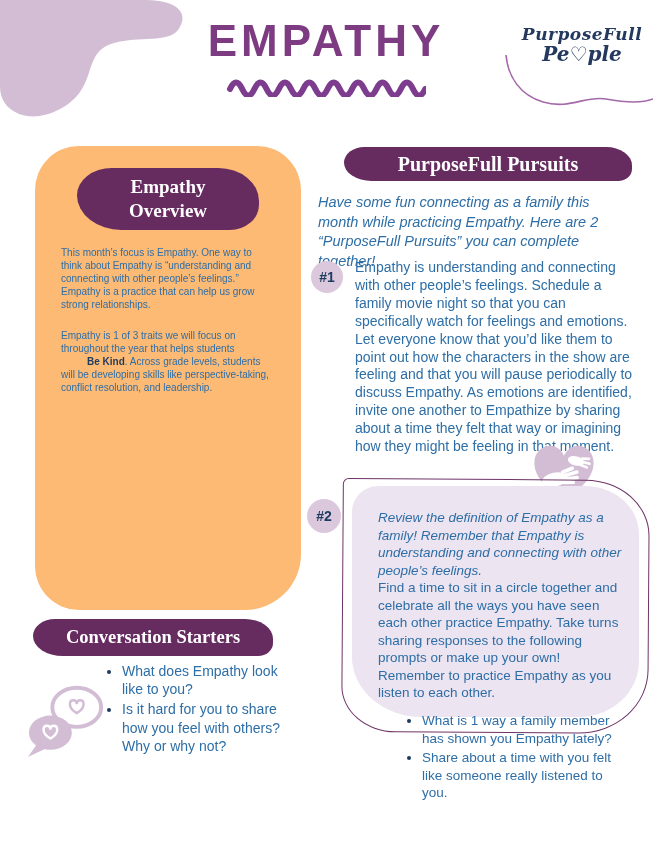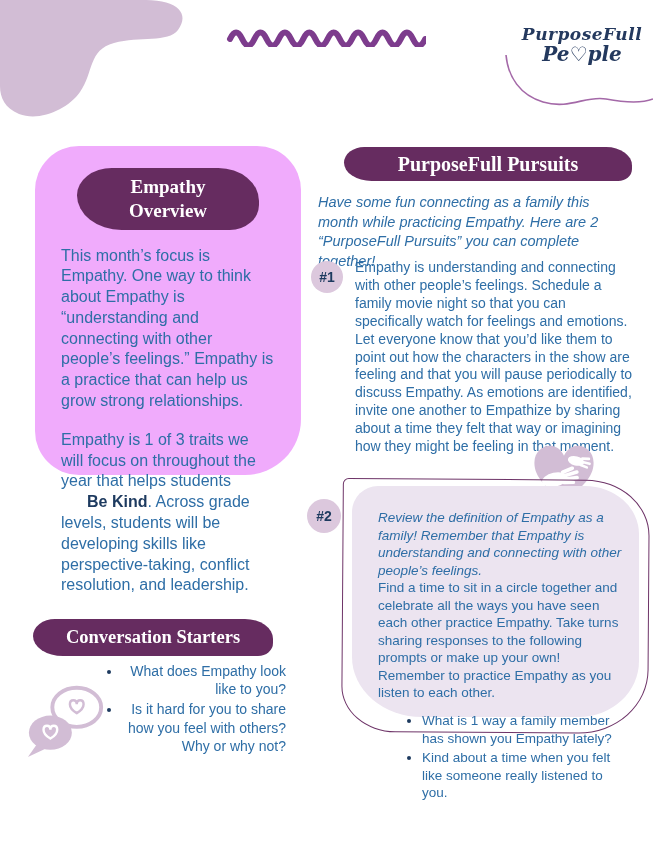--- a/index.html
+++ b/index.html
@@ -26,23 +26,23 @@
   .pill { background:#662c60; color:#fff; font-family:"Liberation Serif", serif; font-weight:700;
           text-align:center; }
   .pill-overview { width:182px; margin:22px auto 0; padding:7px 18px; font-size:19px; line-height:1.25;
           border-radius: 36px 42px 30px 46px / 28px 34px 26px 36px; }
   .pill-pursuits { position:absolute; left:344px; top:147px; width:288px; height:34px; line-height:34px;
           font-size:20px; border-radius: 22px 28px 15px 30px / 17px 20px 13px 20px; }
   .pill-conversation { position:absolute; left:33px; top:619px; width:240px; height:37px; line-height:37px;
           font-size:18.5px; border-radius: 22px 28px 15px 30px / 17px 20px 13px 20px; }
 
   
-  .card { position:absolute; left:35px; top:146px; width:266px; height:329px; background:#f0abfc;
+  .card { position:absolute; left:35px; top:146px; width:266px; height:464px; background:#fdba74;
           border-radius:44px 44px 56px 44px; }
-  .card-text { margin:16px 26px 0; width:214px; color:#2e6ea6; font-size:16px; line-height:1.3; }
+  .card-text { margin:16px 26px 0; width:214px; color:#2e6ea6; font-size:10px; line-height:1.3; }
   .card-text + .card-text { margin-top:18px; }
   .bold-navy { color:#1d3a5f; font-weight:700;margin-left:26px; }
 
   
   .intro { position:absolute; left:318px; top:193px; width:312px; color:#2e6ea6;
            font-style:italic; font-size:14.5px; line-height:1.35; }
   .badge { position:absolute; width:32px; height:32px; border-radius:50%; background:#dcc8dd;
            color:#1d3a5f; font-weight:700; font-size:14px; display:flex; align-items:center; justify-content:center; }
   .badge-1 { left:311px; top:261px; }
   .badge-2 { left:307px; top:499px; width:34px; height:34px; }
@@ -59,38 +59,39 @@
   .bubble-content { position:absolute; left:36px; top:30px; width:252px; color:#2e6ea6;
                  font-size:13.5px; line-height:1.3; }
   .bubble-content .lead { font-style:italic; }
   .bubble-content ul { margin:10px 0 0 0; padding-left:44px; width:250px; }
   .bubble-content li { margin-bottom:2px; }
   li::marker { color:#1d3a5f; }
 
   
   .speech-bubbles { position:absolute; left:24px; top:678px; }
   .conv-list { position:absolute; left:100px; top:662px; width:186px; color:#2e6ea6;
-               font-size:14px; line-height:1.3;text-align:right; }
+               font-size:14px; line-height:1.3; }
   .conv-list ul { padding-left:22px; }
   .conv-list li { margin-bottom:2px; }
 </style>
 </head>
 <body>
 
 <div id="page">
 
   <svg class="blob-tl" width="190" height="125" viewBox="0 0 190 125">
     <path d="M0 0 L146 0 C178 0 190 14 178 30 C168 43 140 36 114 43 C88 50 94 72 80 92 C68 109 40 122 19 114 C5 108 0 98 0 86 Z" fill="#d2bdd5"></path>
   </svg>
 
   <svg class="curve-tr" width="185" height="62" viewBox="0 0 185 62">
     <path d="M38 0 C40 22 52 40 75 47 C102 55 118 40 138 44 C154 47 172 49 185 44" fill="none" stroke="#a469a8" stroke-width="1.6"></path>
   </svg>
 
   <div class="header">
+    <div class="title">EMPATHY</div>
     <svg class="squiggle" width="200" height="24" viewBox="0 0 200 24">
       <path d="M4 16 q6.1 -13 12.2 0 t12.2 0 t12.2 0 t12.2 0 t12.2 0 t12.2 0 t12.2 0 t12.2 0 t12.2 0 t12.2 0 t12.2 0 t12.2 0 t12.2 0 t12.2 0 t12.2 0 t12.2 0" fill="none" stroke="#7d3c8d" stroke-width="6" stroke-linecap="round"></path>
     </svg>
   </div>
 
   <div class="logo">
     <div class="l1">PurposeFull</div>
     <div class="l2">Pe♡ple</div>
   </div>
 
@@ -121,21 +122,21 @@
   <div class="badge badge-2">#2</div>
 
   <div class="bubble">
     <div class="bubble-fill"></div>
     <div class="bubble-outline"></div>
     <div class="bubble-content">
       <p class="lead">Review the definition of Empathy as a family! Remember that Empathy is understanding and connecting with other people’s feelings.</p>
       <p>Find a time to sit in a circle together and celebrate all the ways you have seen each other practice Empathy. Take turns sharing responses to the following prompts or make up your own! Remember to practice Empathy as you listen to each other.</p>
       <ul>
         <li>What is 1 way a family member has shown you Empathy lately?</li>
-        <li>Kind about a time when you felt like someone really listened to you.</li>
+        <li>Share about a time with you felt like someone really listened to you.</li>
       </ul>
     </div>
   </div>
 
   <div class="pill pill-conversation">Conversation Starters</div>
 
   <svg class="speech-bubbles" width="84" height="84" viewBox="0 0 86 86">
     <ellipse cx="54" cy="30" rx="25" ry="20" fill="#ffffff" stroke="#d2bdd5" stroke-width="4"></ellipse>
     <path d="M36 45 L26 57 L45 50" fill="#ffffff" stroke="#d2bdd5" stroke-width="4" stroke-linejoin="round"></path>
     <path d="M47 27 c0 -5.5 7 -5.5 7 0 c0 -5.5 7 -5.5 7 0 c0 5 -7 9 -7 9 c0 0 -7 -4 -7 -9 Z" fill="none" stroke="#d2bdd5" stroke-width="2.5"></path>

